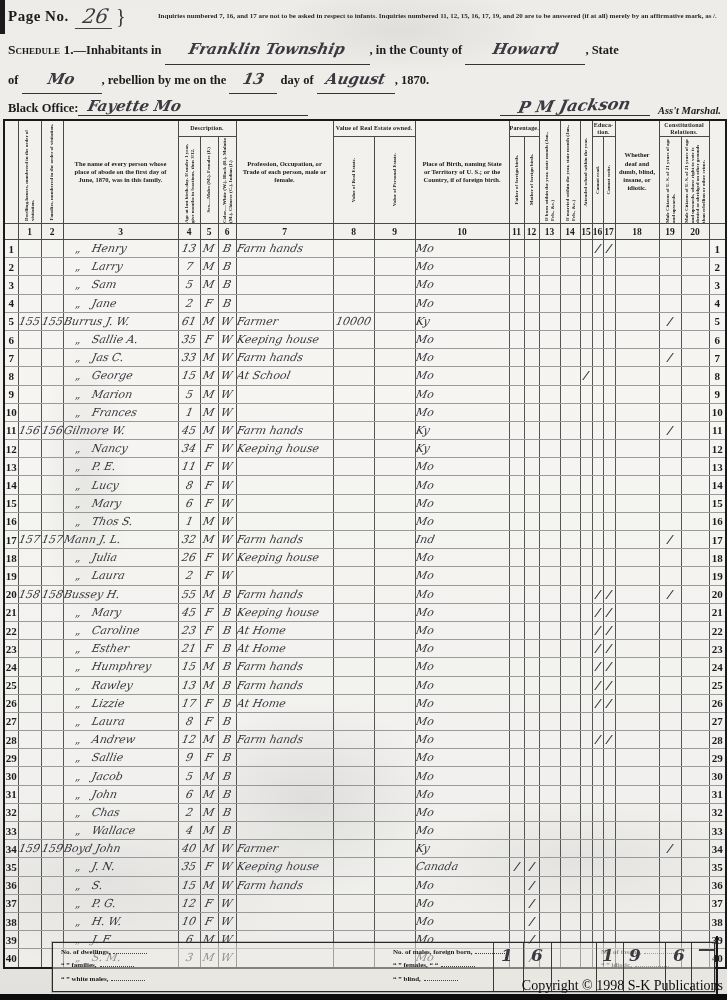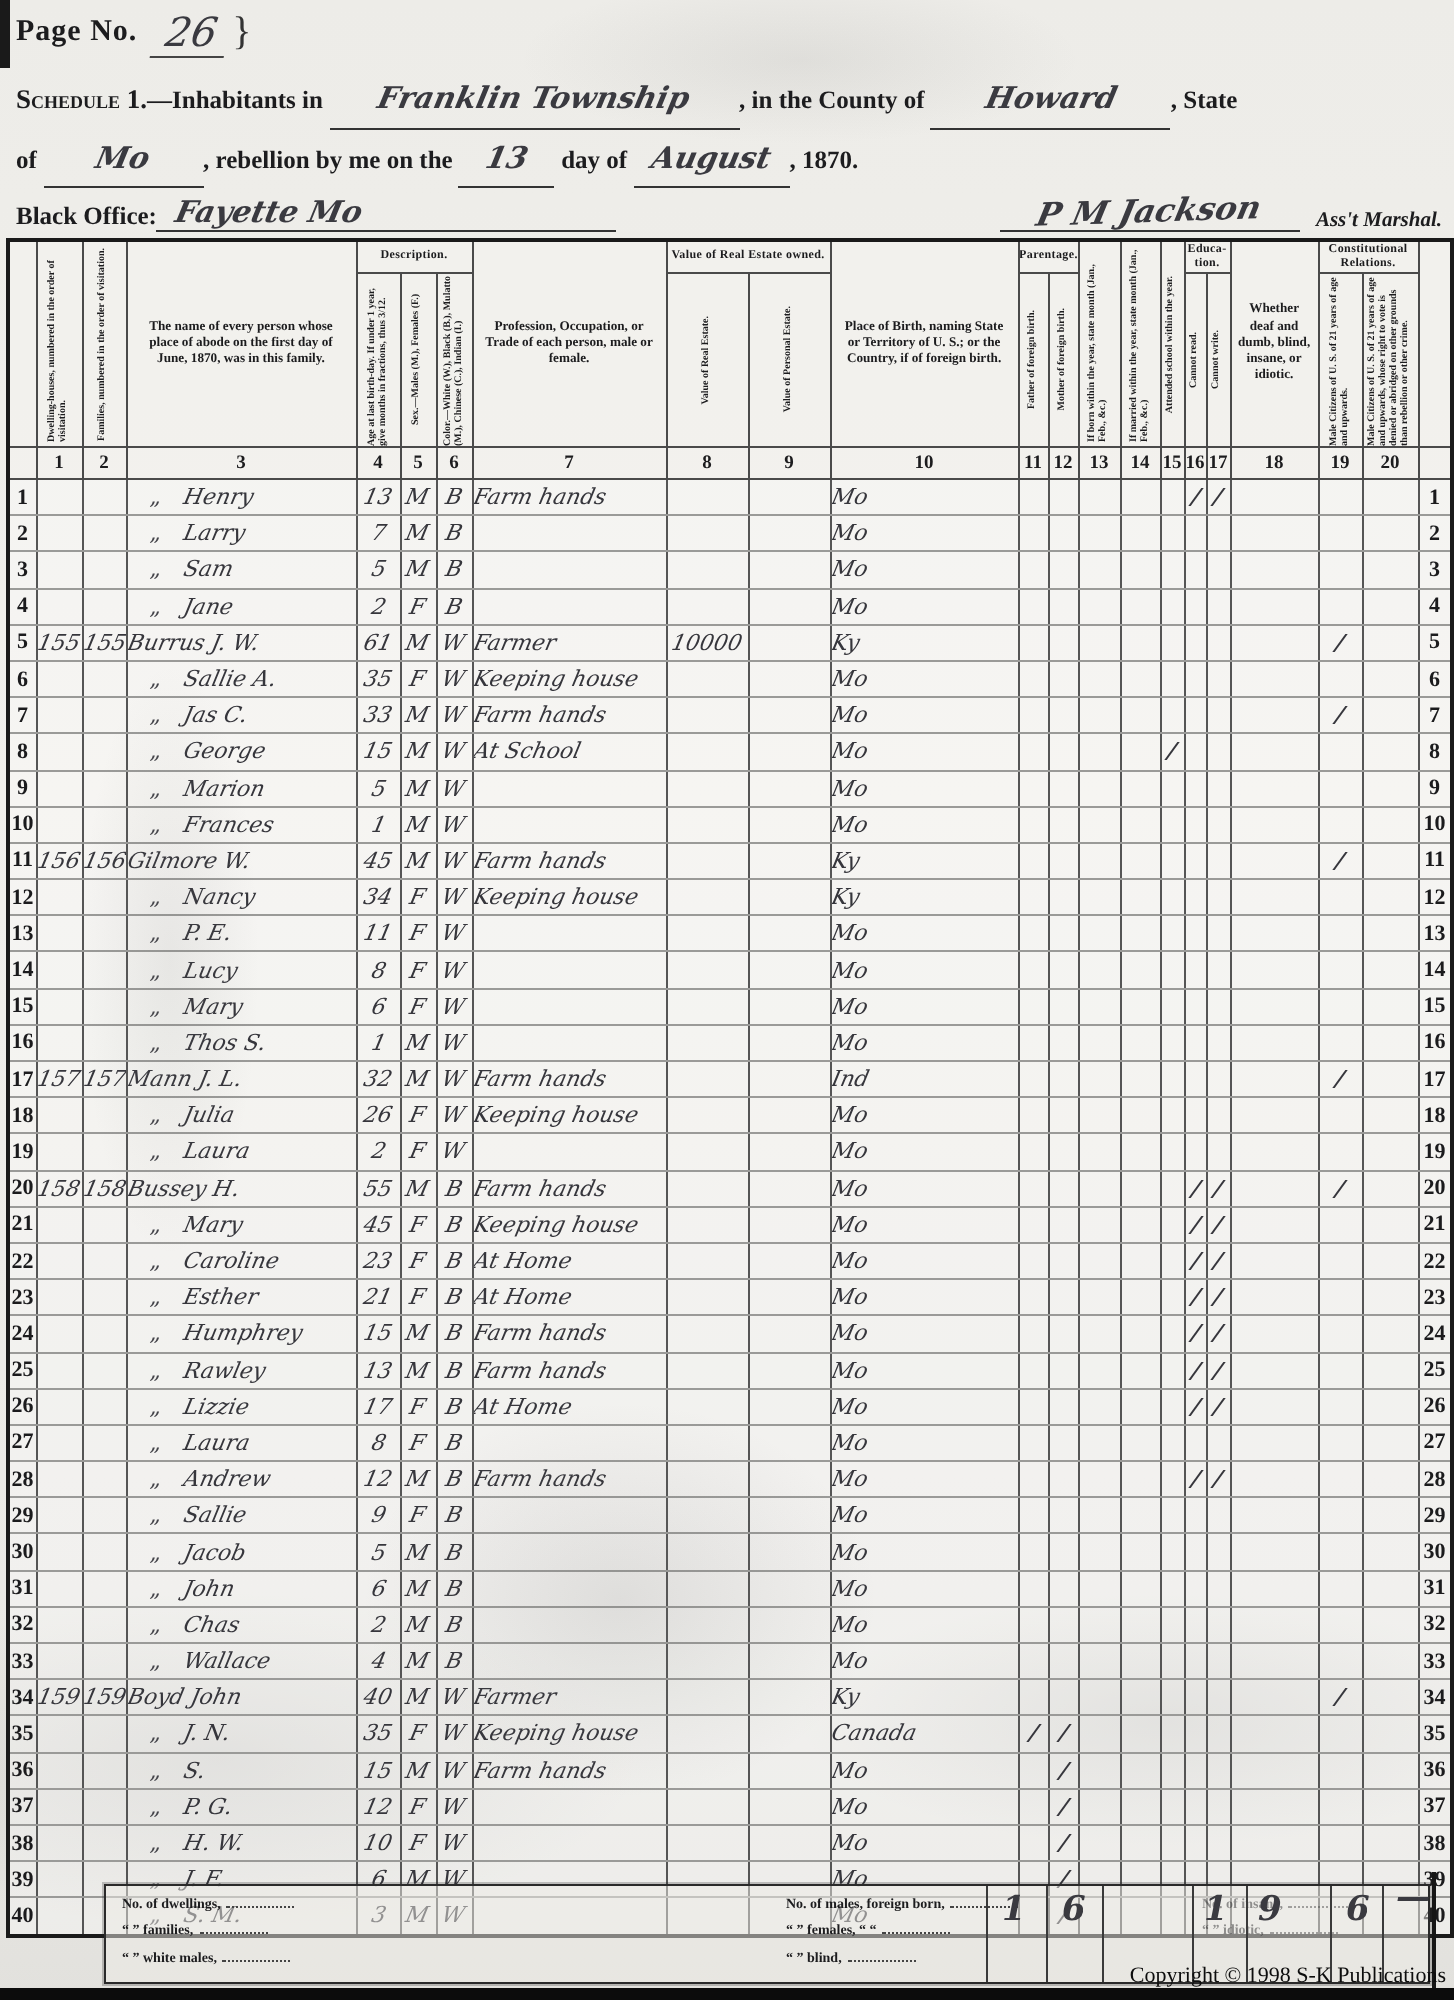--- a/index.html
+++ b/index.html
@@ -47,36 +47,37 @@
   .ditto{display:inline-block;width:28px;text-align:center;color:#44444a;}
   .tick{font-weight:bold;}
   
   .tally{position:absolute;left:52px;right:12px;top:942px;height:48px;border:1.5px solid #2a2a2a;
     box-shadow:0 0 0 1px rgba(40,40,40,.25);background:rgba(238,236,230,.5);font-size:7px;font-weight:bold;}
   .tally .lg{position:absolute;top:3px;line-height:1.9;}
   .tl-row{white-space:nowrap;}
   .tl-blank{display:inline-block;border-bottom:1px dotted #444;width:34px;margin-left:3px;}
   .tally .vline{position:absolute;top:0;bottom:0;width:1px;background:#3a3a3a;}
   .tally .digit{position:absolute;top:2px;font-size:17px;}
-  .copyright{position:absolute;right:4px;bottom:6px;font-size:11px;color:#0d0d0d;font-family:"Liberation Serif",serif;}
+  .copyright{position:absolute;right:4px;bottom:6px;font-size:14px;color:#0d0d0d;font-family:"Liberation Serif",serif;}
   .botbar{position:absolute;left:0;right:0;bottom:0;height:6px;background:#0c0c0c;}
   .edge-r{position:absolute;right:9px;top:936px;height:58px;width:2px;background:#161616;}
   .corner{position:absolute;left:0;top:0;width:5px;height:34px;background:#1a1a1a;}
   .smudge{position:absolute;pointer-events:none;}
 </style>
 </head>
 <body>
 
 <div class="corner"></div>
 
 <div class="tophdr">
   <div class="line1">
     <span class="pageno">Page No.</span>
     <span class="hw pageno-val">26</span>
     <span class="brace">}</span>
+    <span class="instr">Inquiries numbered 7, 16, and 17 are not to be asked in respect to infants.  Inquiries numbered 11, 12, 15, 16, 17, 19, and 20 are to be answered (if at all) merely by an affirmative mark, as /.</span>
   </div>
   <div class="schline">
     <span class="sc">Schedule 1.</span><span>—Inhabitants in</span>
     <span class="blank" style="min-width:205px;"><span class="hw hw-fill">Franklin Township</span></span><span>, in the County of</span>
     <span class="blank" style="min-width:120px;"><span class="hw hw-fill">Howard</span></span><span>, State</span><br>
     <span>of</span>
     <span class="blank" style="min-width:80px;"><span class="hw hw-fill">Mo</span></span><span>, rebellion by me on the</span>
     <span class="blank" style="min-width:48px;"><span class="hw hw-fill">13</span></span>
     <span>day of</span>
     <span class="blank" style="min-width:78px;"><span class="hw hw-fill">August</span></span><span>, 1870.</span>

